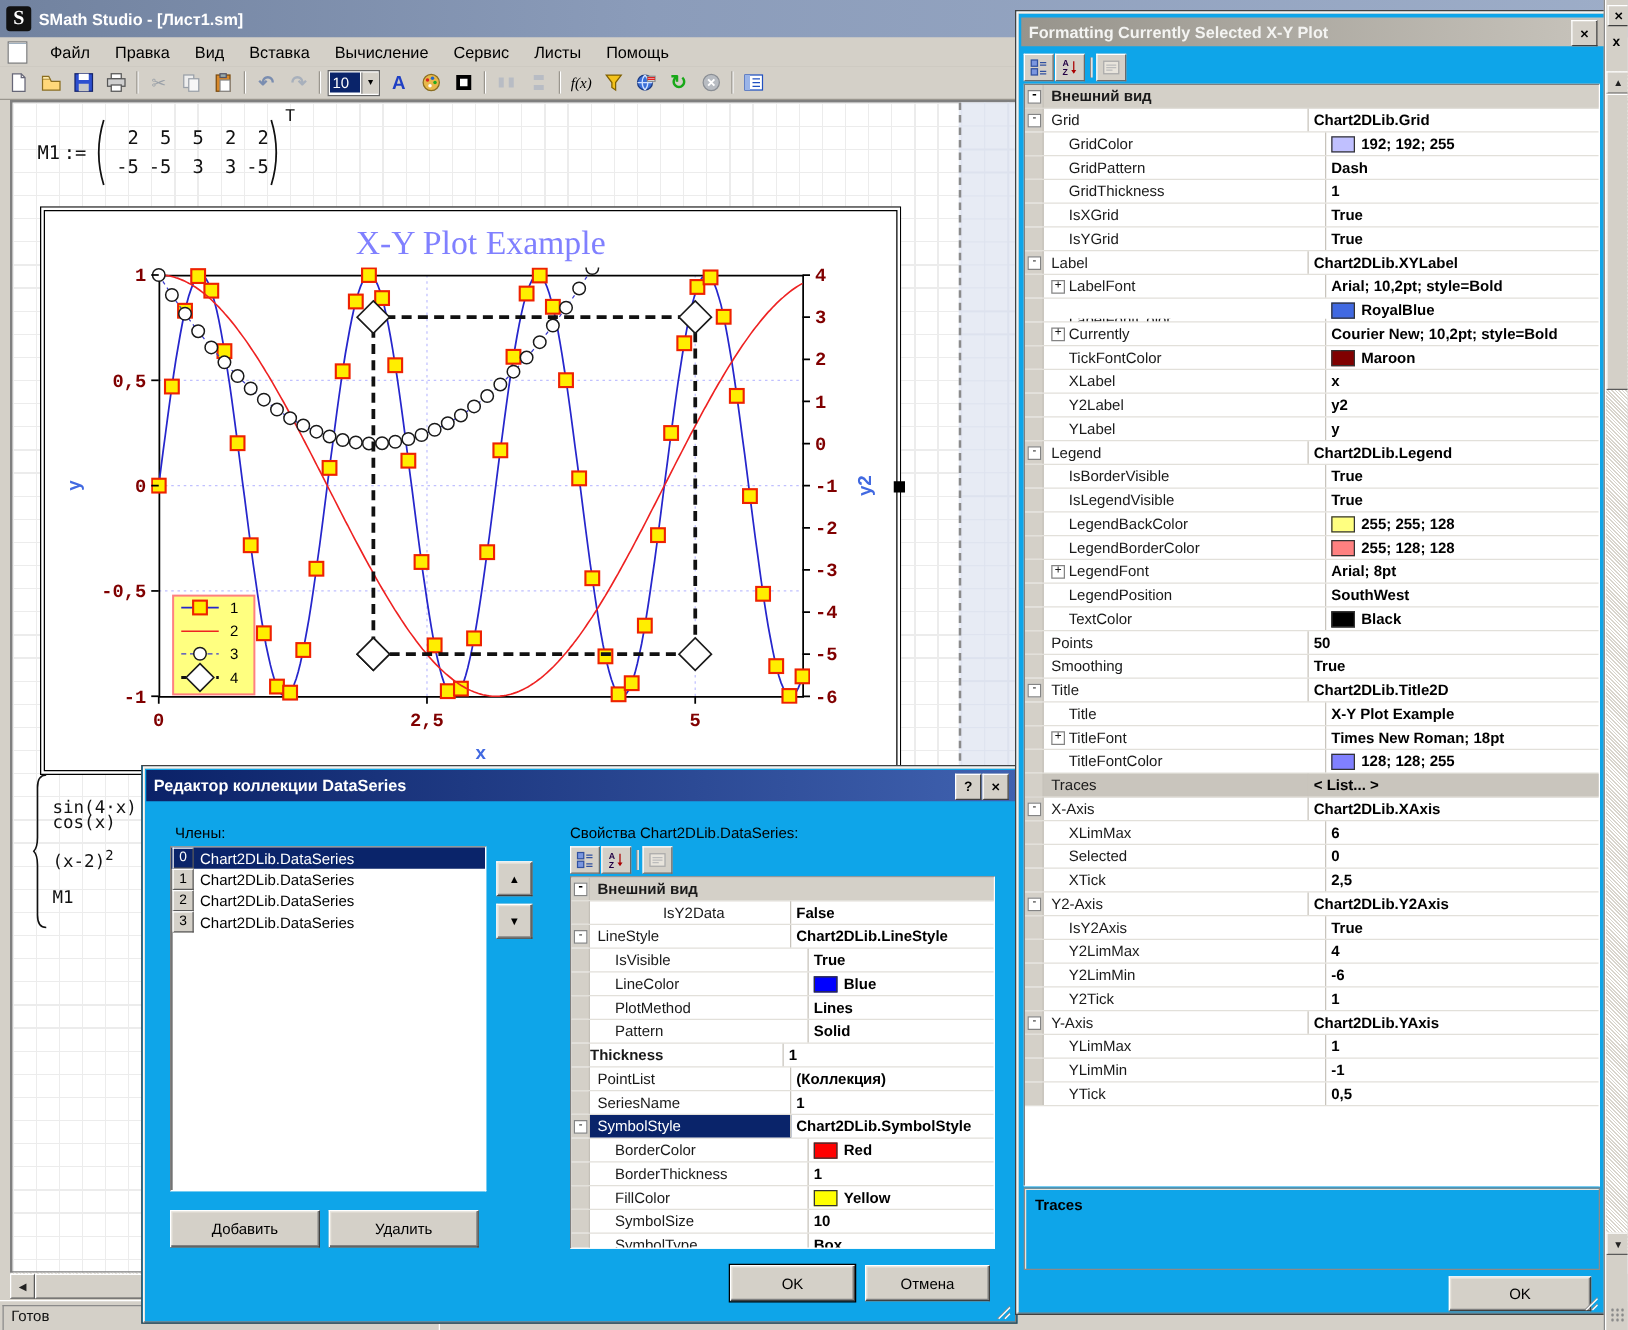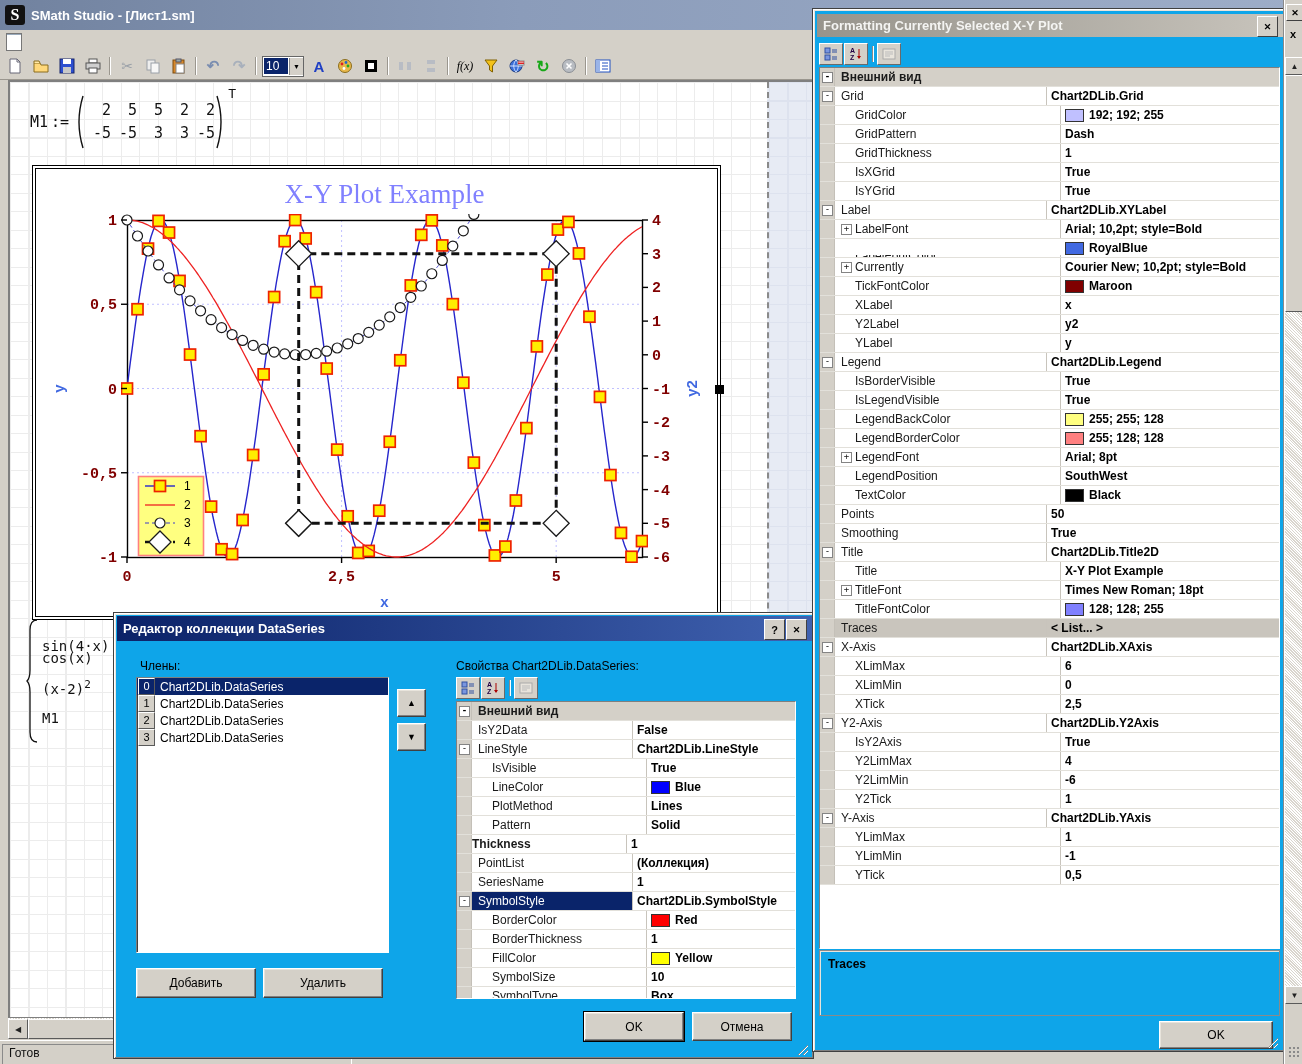--- a/index.html
+++ b/index.html
@@ -106,20 +106,30 @@
 </head>
 <body>
 
 <div id="titlebar" class="abs">
   <div id="app-icon">S</div>
   <span>SMath Studio - [Лист1.sm]</span>
 </div>
 
 <div id="menubar" class="abs">
   <div id="doc-icon"></div>
+  <div id="menu-items" style="display:flex;">
+      <div class="menu-item">Файл</div>
+      <div class="menu-item">Правка</div>
+      <div class="menu-item">Вид</div>
+      <div class="menu-item">Вставка</div>
+      <div class="menu-item">Вычисление</div>
+      <div class="menu-item">Сервис</div>
+      <div class="menu-item">Листы</div>
+      <div class="menu-item">Помощь</div>
+    </div>
 </div>
 
 <div id="toolbar" class="abs">
   <div class="tbtn">
       <svg width="16" height="16">
         <path d="M3 1h7l3 3v11H3z" fill="#fff" stroke="#667"></path>
         <path d="M10 1v3h3" fill="none" stroke="#667"></path>
       </svg>
     </div>
   <div class="tbtn">
@@ -542,21 +552,21 @@
         <div class="pg-gutter">
           <span class="expbox gut-exp">-</span>
         </div>
         <div class="pg-name" style="width: 154px; padding-left: 6px;">
           <span>Внешний вид</span>
         </div>
         <div class="pg-val"></div>
       </div>
       <div class="pg-row">
         <div class="pg-gutter"></div>
-        <div class="pg-name" style="width: 154px; padding-left: 6px;">
+        <div class="pg-name" style="width: 154px; padding-left: 6px; justify-content: center;">
           <span>IsY2Data</span>
         </div>
         <div class="pg-val">
           <span>False</span>
         </div>
       </div>
       <div class="pg-row">
         <div class="pg-gutter">
           <span class="expbox gut-exp">-</span>
         </div>
@@ -1036,21 +1046,21 @@
         <div class="pg-name" style="width: 205px; padding-left: 20px;">
           <span>XLimMax</span>
         </div>
         <div class="pg-val">
           <span>6</span>
         </div>
       </div>
       <div class="pg-row">
         <div class="pg-gutter"></div>
         <div class="pg-name" style="width: 205px; padding-left: 20px;">
-          <span>XLimMin</span>
+          <span>Selected</span>
         </div>
         <div class="pg-val">
           <span>0</span>
         </div>
       </div>
       <div class="pg-row">
         <div class="pg-gutter"></div>
         <div class="pg-name" style="width: 205px; padding-left: 20px;">
           <span>XTick</span>
         </div>

